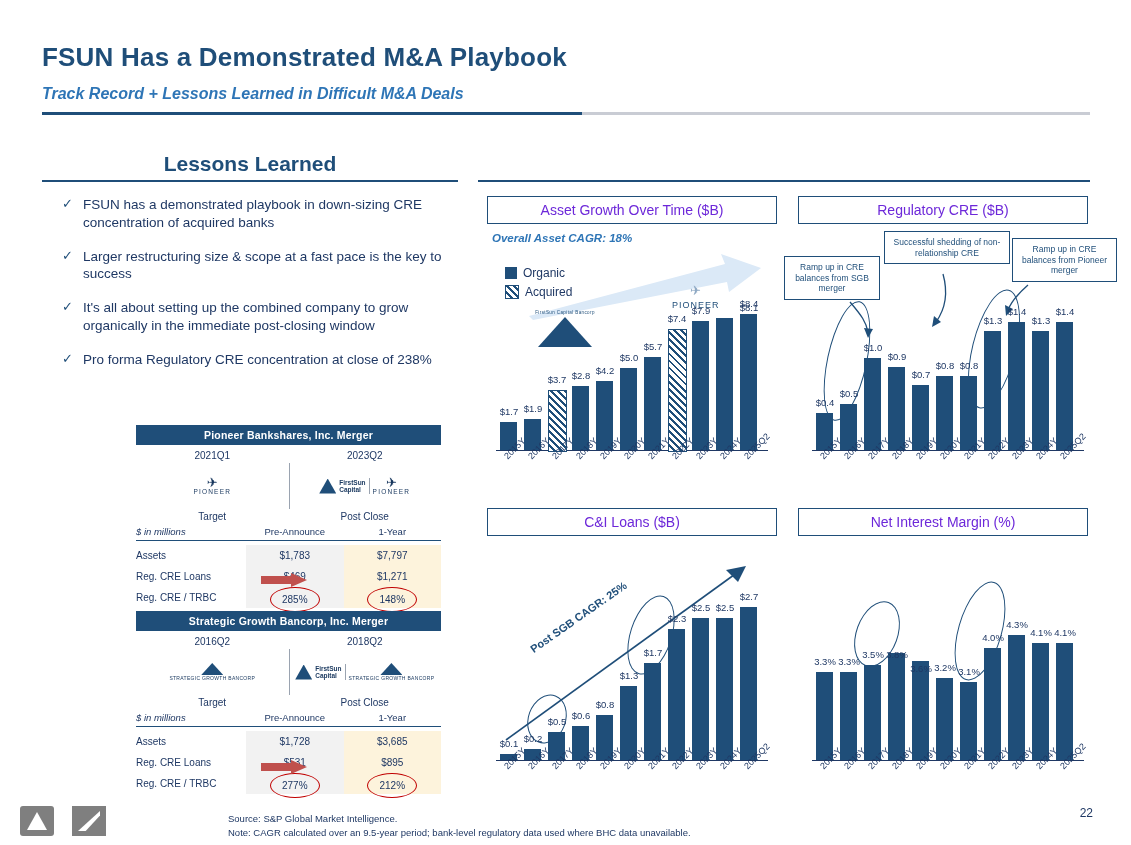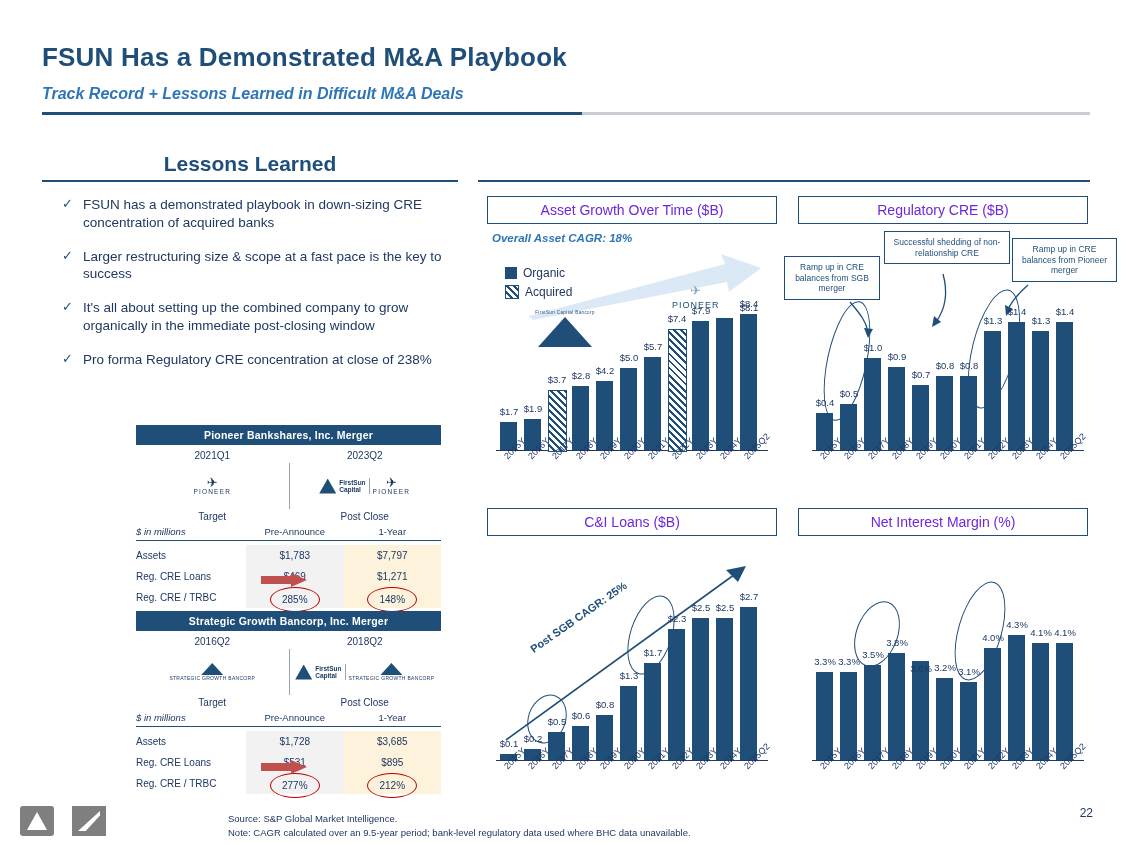--- a/index.html
+++ b/index.html
@@ -527,21 +527,21 @@
     <div class="bar" style="left:4px;top:82px;width:17px;height:88px;"></div>
     <div class="blabel" style="left:-4px;top:66px;">3.3%</div>
 
     <div class="bar" style="left:28px;top:82px;width:17px;height:88px;"></div>
     <div class="blabel" style="left:20px;top:66px;">3.3%</div>
 
     <div class="bar" style="left:52px;top:75px;width:17px;height:95px;"></div>
     <div class="blabel" style="left:44px;top:59px;">3.5%</div>
 
     <div class="bar" style="left:76px;top:63px;width:17px;height:107px;"></div>
-    <div class="blabel" style="left:68px;top:47px;">3.8%</div>
+    <div class="blabel" style="left:68px;top:59px;">3.8%</div>
 
     <div class="bar" style="left:100px;top:71px;width:17px;height:99px;"></div>
     <div class="blabel" style="left:92px;top:73px;">3.6%</div>
 
     <div class="bar" style="left:124px;top:88px;width:17px;height:82px;"></div>
     <div class="blabel" style="left:116px;top:72px;">3.2%</div>
 
     <div class="bar" style="left:148px;top:92px;width:17px;height:78px;"></div>
     <div class="blabel" style="left:140px;top:76px;">3.1%</div>
 

